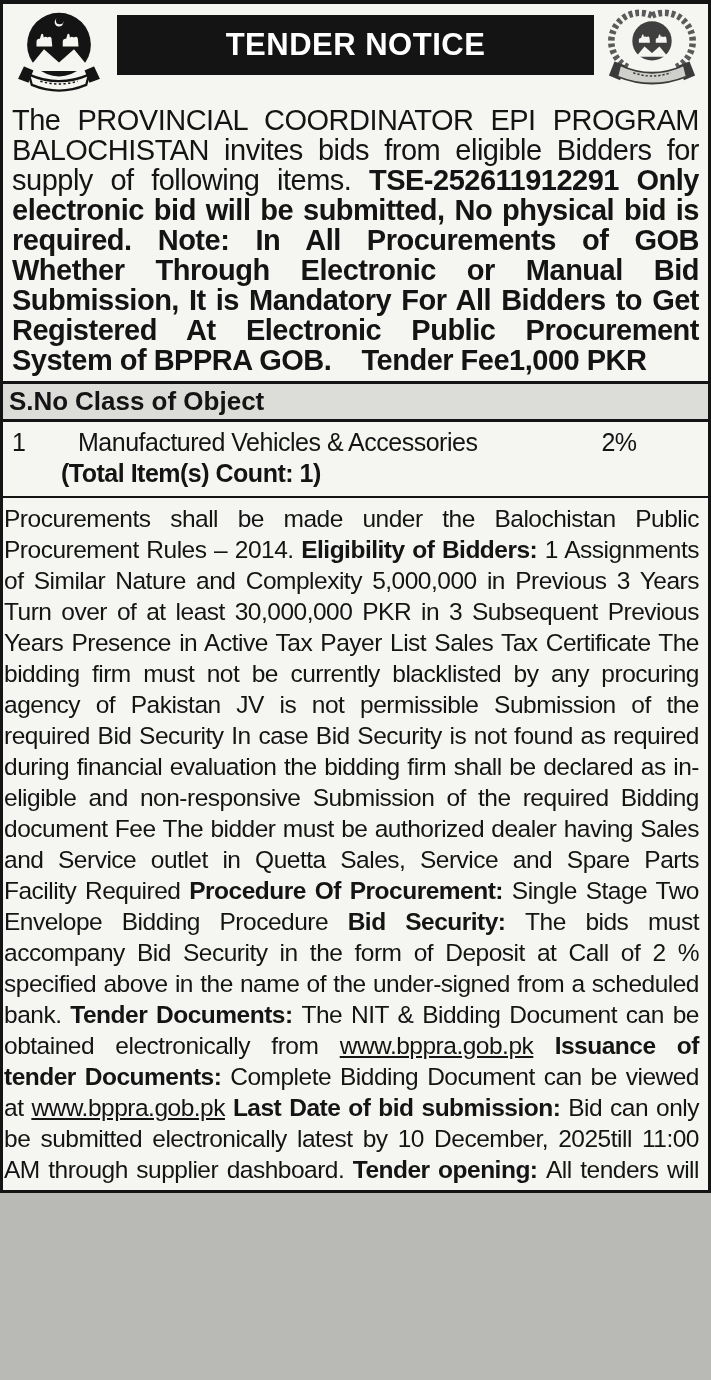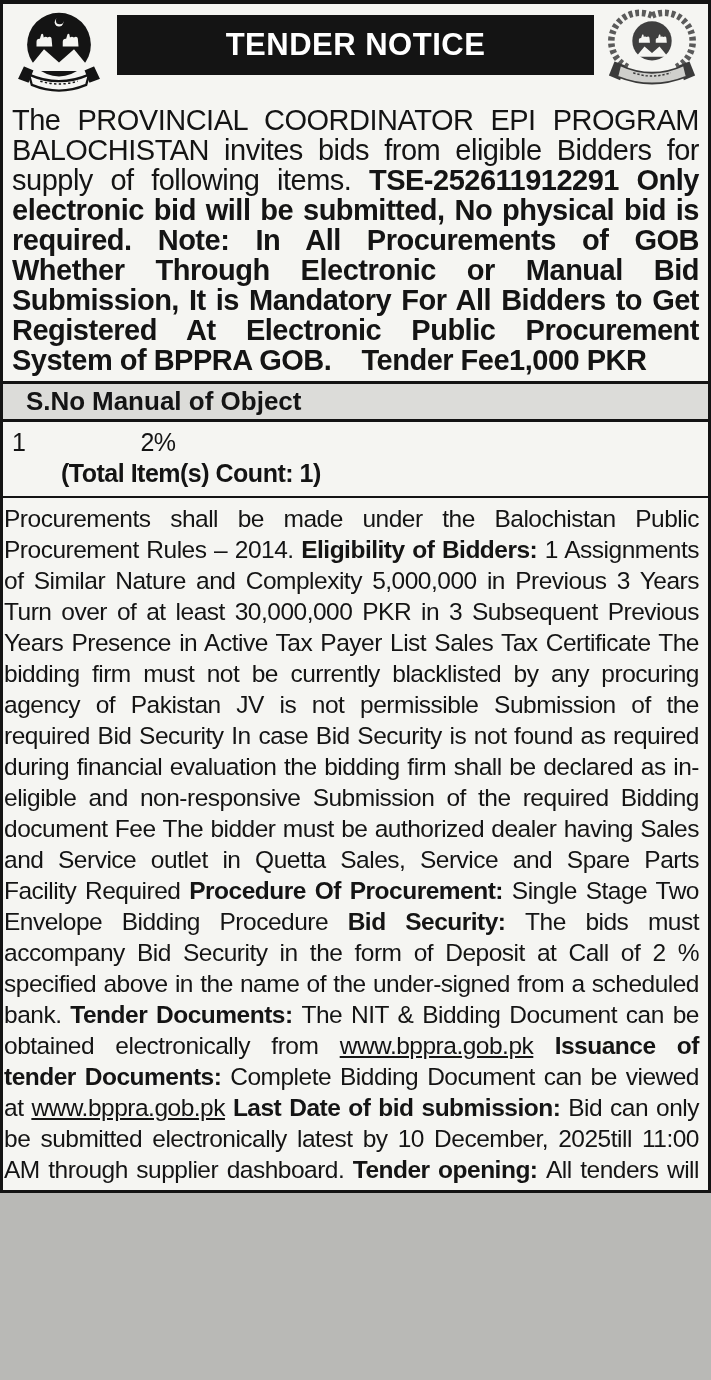--- a/index.html
+++ b/index.html
@@ -19,21 +19,21 @@
   
   .intro{padding:2px 9px 6px 9px;font-size:29px;line-height:30px;text-align:justify;
     letter-spacing:-.5px;flex:none;}
   .body-text{padding:5px 9px 2px 1px;font-size:24.5px;line-height:31px;text-align:justify;
     letter-spacing:-.5px;flex:none;}
   .b{font-weight:bold;}
   .u{text-decoration:underline;}
   
   .tbl-head{display:flex;align-items:flex-start;background:#dcdcd9;
     border-top:3px solid #141414;border-bottom:3px solid #141414;
-    font-weight:bold;font-size:26px;padding:2px 23px;flex:none;}
+    font-weight:bold;font-size:26px;padding:2px 6px;flex:none;}
   .col-sno{width:66px;flex:none;}
   .col-class{flex:1;}
   .col-bid{width:160px;flex:none;text-align:right;}
   .tbl-row{display:flex;font-size:25px;padding:6px 9px 0 9px;flex:none;letter-spacing:-.5px;}
   .tbl-row .col-bid{text-align:center;}
   .count-line{font-weight:bold;font-size:25px;padding:2px 21px 8px 58px;flex:none;letter-spacing:-.5px;}
   .divider{border-top:2px solid #141414;flex:none;}
   
   .bottom-row{display:flex;flex:1;padding:4px 6px 6px 9px;align-items:stretch;}
   .bottom-left{flex:1;display:flex;flex-direction:column;}
@@ -84,24 +84,25 @@
         <path d="M16 60 q34 16 68 0 l3 12 q-37 15 -74 0 z" fill="#cfcfcc" stroke="#3a3a3a" stroke-width="2"></path>
         <path d="M30 68 q20 7 40 0" fill="none" stroke="#3a3a3a" stroke-width="1.6" stroke-dasharray="2.5 2"></path>
       </svg>
     </div>
   </div>
 
   <div class="intro"><span>The PROVINCIAL COORDINATOR EPI PROGRAM BALOCHISTAN invites bids from eligible Bidders for supply of following items. </span><span class="b">TSE-252611912291 Only electronic bid will be submitted, No physical bid is required. Note: In All Procurements of GOB Whether Through Electronic or Manual Bid Submission, It is Mandatory For All Bidders to Get Registered At Electronic Public Procurement System of BPPRA GOB.</span><span class="b">&nbsp;&nbsp;&nbsp;&nbsp;Tender Fee1,000 PKR</span></div>
 
   <div class="tbl-head">
     <div class="col-sno">S.No</div>
-    <div class="col-class">Manual of Object</div>
+    <div class="col-class">Class of Object</div>
   </div>
   <div class="tbl-row">
     <div class="col-sno">1</div>
+    <div class="col-class">Manufactured Vehicles &amp; Accessories</div>
     <div class="col-bid">2%</div>
   </div>
   <div class="count-line">(Total Item(s) Count: 1)</div>
 
   <div class="divider"></div>
 
   <div class="body-text"><span>Procurements shall be made under the Balochistan Public Procurement Rules – 2014. </span><span class="b">Eligibility of Bidders: </span><span>1 Assignments of Similar Nature and Complexity 5,000,000 in Previous 3 Years Turn over of at least 30,000,000 PKR in 3 Subsequent Previous Years Presence in Active Tax Payer List Sales Tax Certificate The bidding firm must not be currently blacklisted by any procuring agency of Pakistan JV is not permissible Submission of the required Bid Security In case Bid Security is not found as required during financial evaluation the bidding firm shall be declared as in-eligible and non-responsive Submission of the required Bidding document Fee The bidder must be authorized dealer having Sales and Service outlet in Quetta Sales, Service and Spare Parts Facility Required </span><span class="b">Procedure Of Procurement: </span><span>Single Stage Two Envelope Bidding Procedure </span><span class="b">Bid Security: </span><span>The bids must accompany Bid Security in the form of Deposit at Call of 2 % specified above in the name of the under-signed from a scheduled bank. </span><span class="b">Tender Documents: </span><span>The NIT &amp; Bidding Document can be obtained electronically from </span><span class="u">www.bppra.gob.pk</span><span> </span><span class="b">Issuance of tender Documents: </span><span>Complete Bidding Document can be viewed at </span><span class="u">www.bppra.gob.pk</span><span> </span><span class="b">Last Date of bid submission: </span><span>Bid can only be submitted electronically latest by 10 December, 2025till 11:00 AM through supplier dashboard. </span><span class="b">Tender opening: </span><span>All tenders will be opened on same day at 12:00 PM on EPPS System Address: EXPANDED PROGRAMME ON IMMUNIZATION HEALTH DEPARTMENT GOVERNMENT OF BALOCHISTAN BREWERY QUETTA&nbsp; Phone no: 0819213186</span></div>
 
   <div class="bottom-row">
     <div class="bottom-left">

